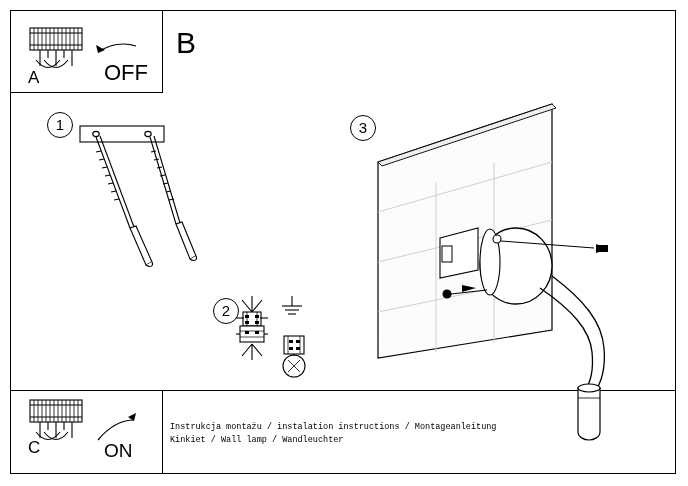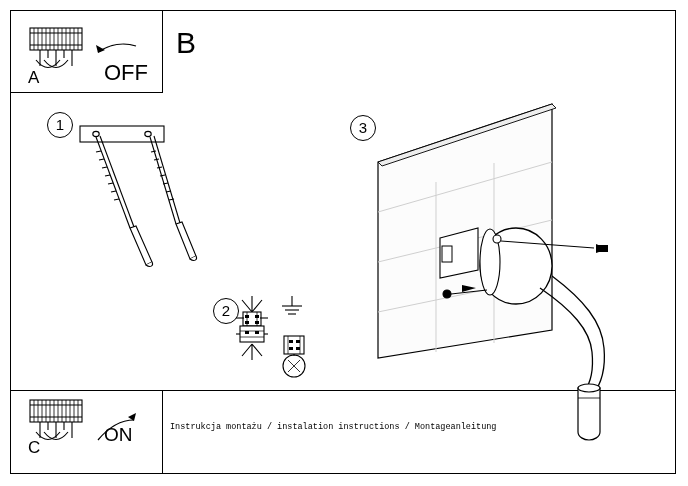--- a/index.html
+++ b/index.html
@@ -73,21 +73,21 @@
   }
   .word-off {
     position: absolute;
     left: 104px;
     top: 60px;
     font-size: 22px;
   }
   .word-on {
     position: absolute;
     left: 104px;
-    top: 424px;
+    top: 440px;
     font-size: 19px;
   }
   .a-letter { left: 28px; top: 68px; }
   .c-letter { left: 28px; top: 438px; }
 
   .circle-num {
     position: absolute;
     width: 26px;
     height: 26px;
     border: 1.4px solid #000;
@@ -310,15 +310,16 @@
 
   <div class="label-letter c-letter">C</div>
   <div class="word-on">ON</div>
 
   <div id="num1" class="circle-num">1</div>
   <div id="num2" class="circle-num">2</div>
   <div id="num3" class="circle-num">3</div>
 
   <div class="caption">
     <div>Instrukcja montażu / instalation instructions / Montageanleitung</div>
+    <div>Kinkiet / Wall lamp / Wandleuchter</div>
   </div>
 
 </div>
 
 </body></html>

